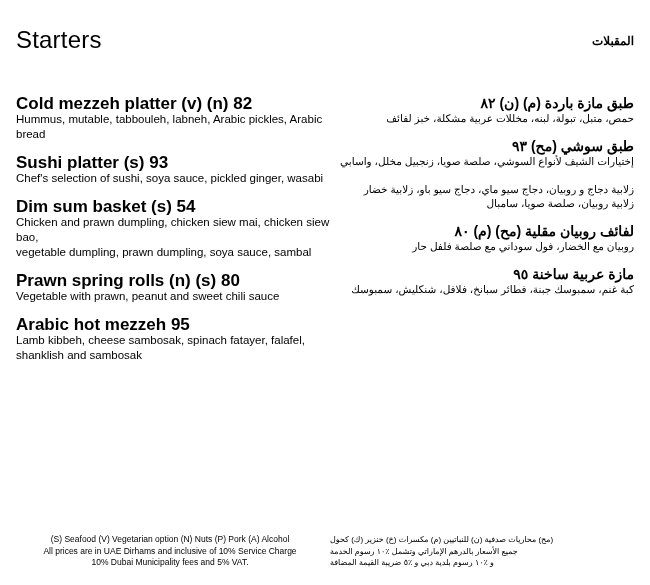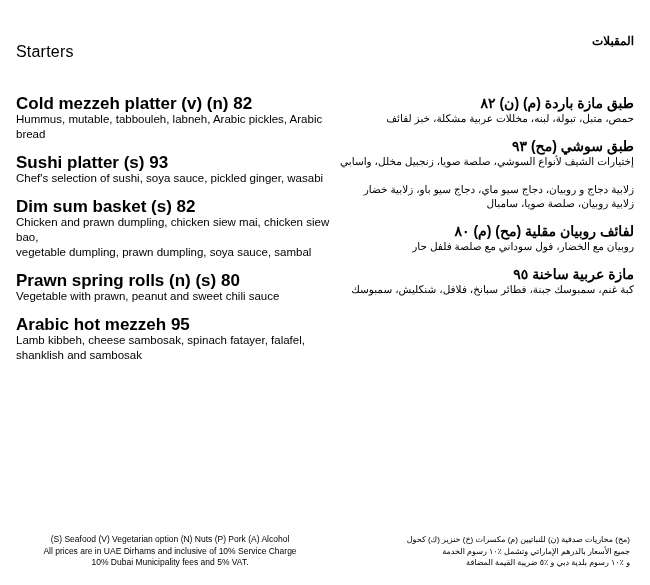--- a/index.html
+++ b/index.html
@@ -27,22 +27,22 @@
   .header {
     position: absolute;
     top: 28px;
     left: 0;
     right: 0;
     height: 34px;
   }
   .section-title-en {
     position: absolute;
     left: 16px;
-    top: 12px;
-    font-size: 16px;
+    top: 0;
+    font-size: 24px;
     font-weight: 400;
     letter-spacing: 0.2px;
     line-height: 24px;
     white-space: nowrap;
   }
   .section-title-ar {
     position: absolute;
     right: 16px;
     top: 2px;
     font-size: 12px;
@@ -126,21 +126,21 @@
     position: absolute;
     top: 0;
     width: 300px;
   }
   .footer-en {
     left: 20px;
     text-align: center;
   }
   .footer-ar {
     right: 20px;
-    text-align: right;
+    text-align: left;
     direction: rtl;
     unicode-bidi: isolate;
   }
   .footer-line {
     font-size: 8.5px;
     line-height: 11.5px;
     margin: 0;
     white-space: nowrap;
   }
   .footer-ar .footer-line {
@@ -166,21 +166,21 @@
         <p class="item-name">Cold mezzeh platter (v) (n)   82</p>
         <p class="item-desc">Hummus, mutable, tabbouleh, labneh, Arabic pickles, Arabic bread</p>
       </div>
 
       <div class="item">
         <p class="item-name">Sushi platter (s)   93</p>
         <p class="item-desc">Chef's selection of sushi, soya sauce, pickled ginger, wasabi</p>
       </div>
 
       <div class="item">
-        <p class="item-name">Dim sum basket (s)   82</p>
+        <p class="item-name">Dim sum basket (s)   54</p>
         <p class="item-desc">Chicken and prawn dumpling, chicken siew mai, chicken siew bao,</p>
         <p class="item-desc">vegetable dumpling, prawn dumpling, soya sauce, sambal</p>
       </div>
 
       <div class="item">
         <p class="item-name">Prawn spring rolls (n) (s)   80</p>
         <p class="item-desc">Vegetable with prawn, peanut and sweet chili sauce</p>
       </div>
 
       <div class="item">

